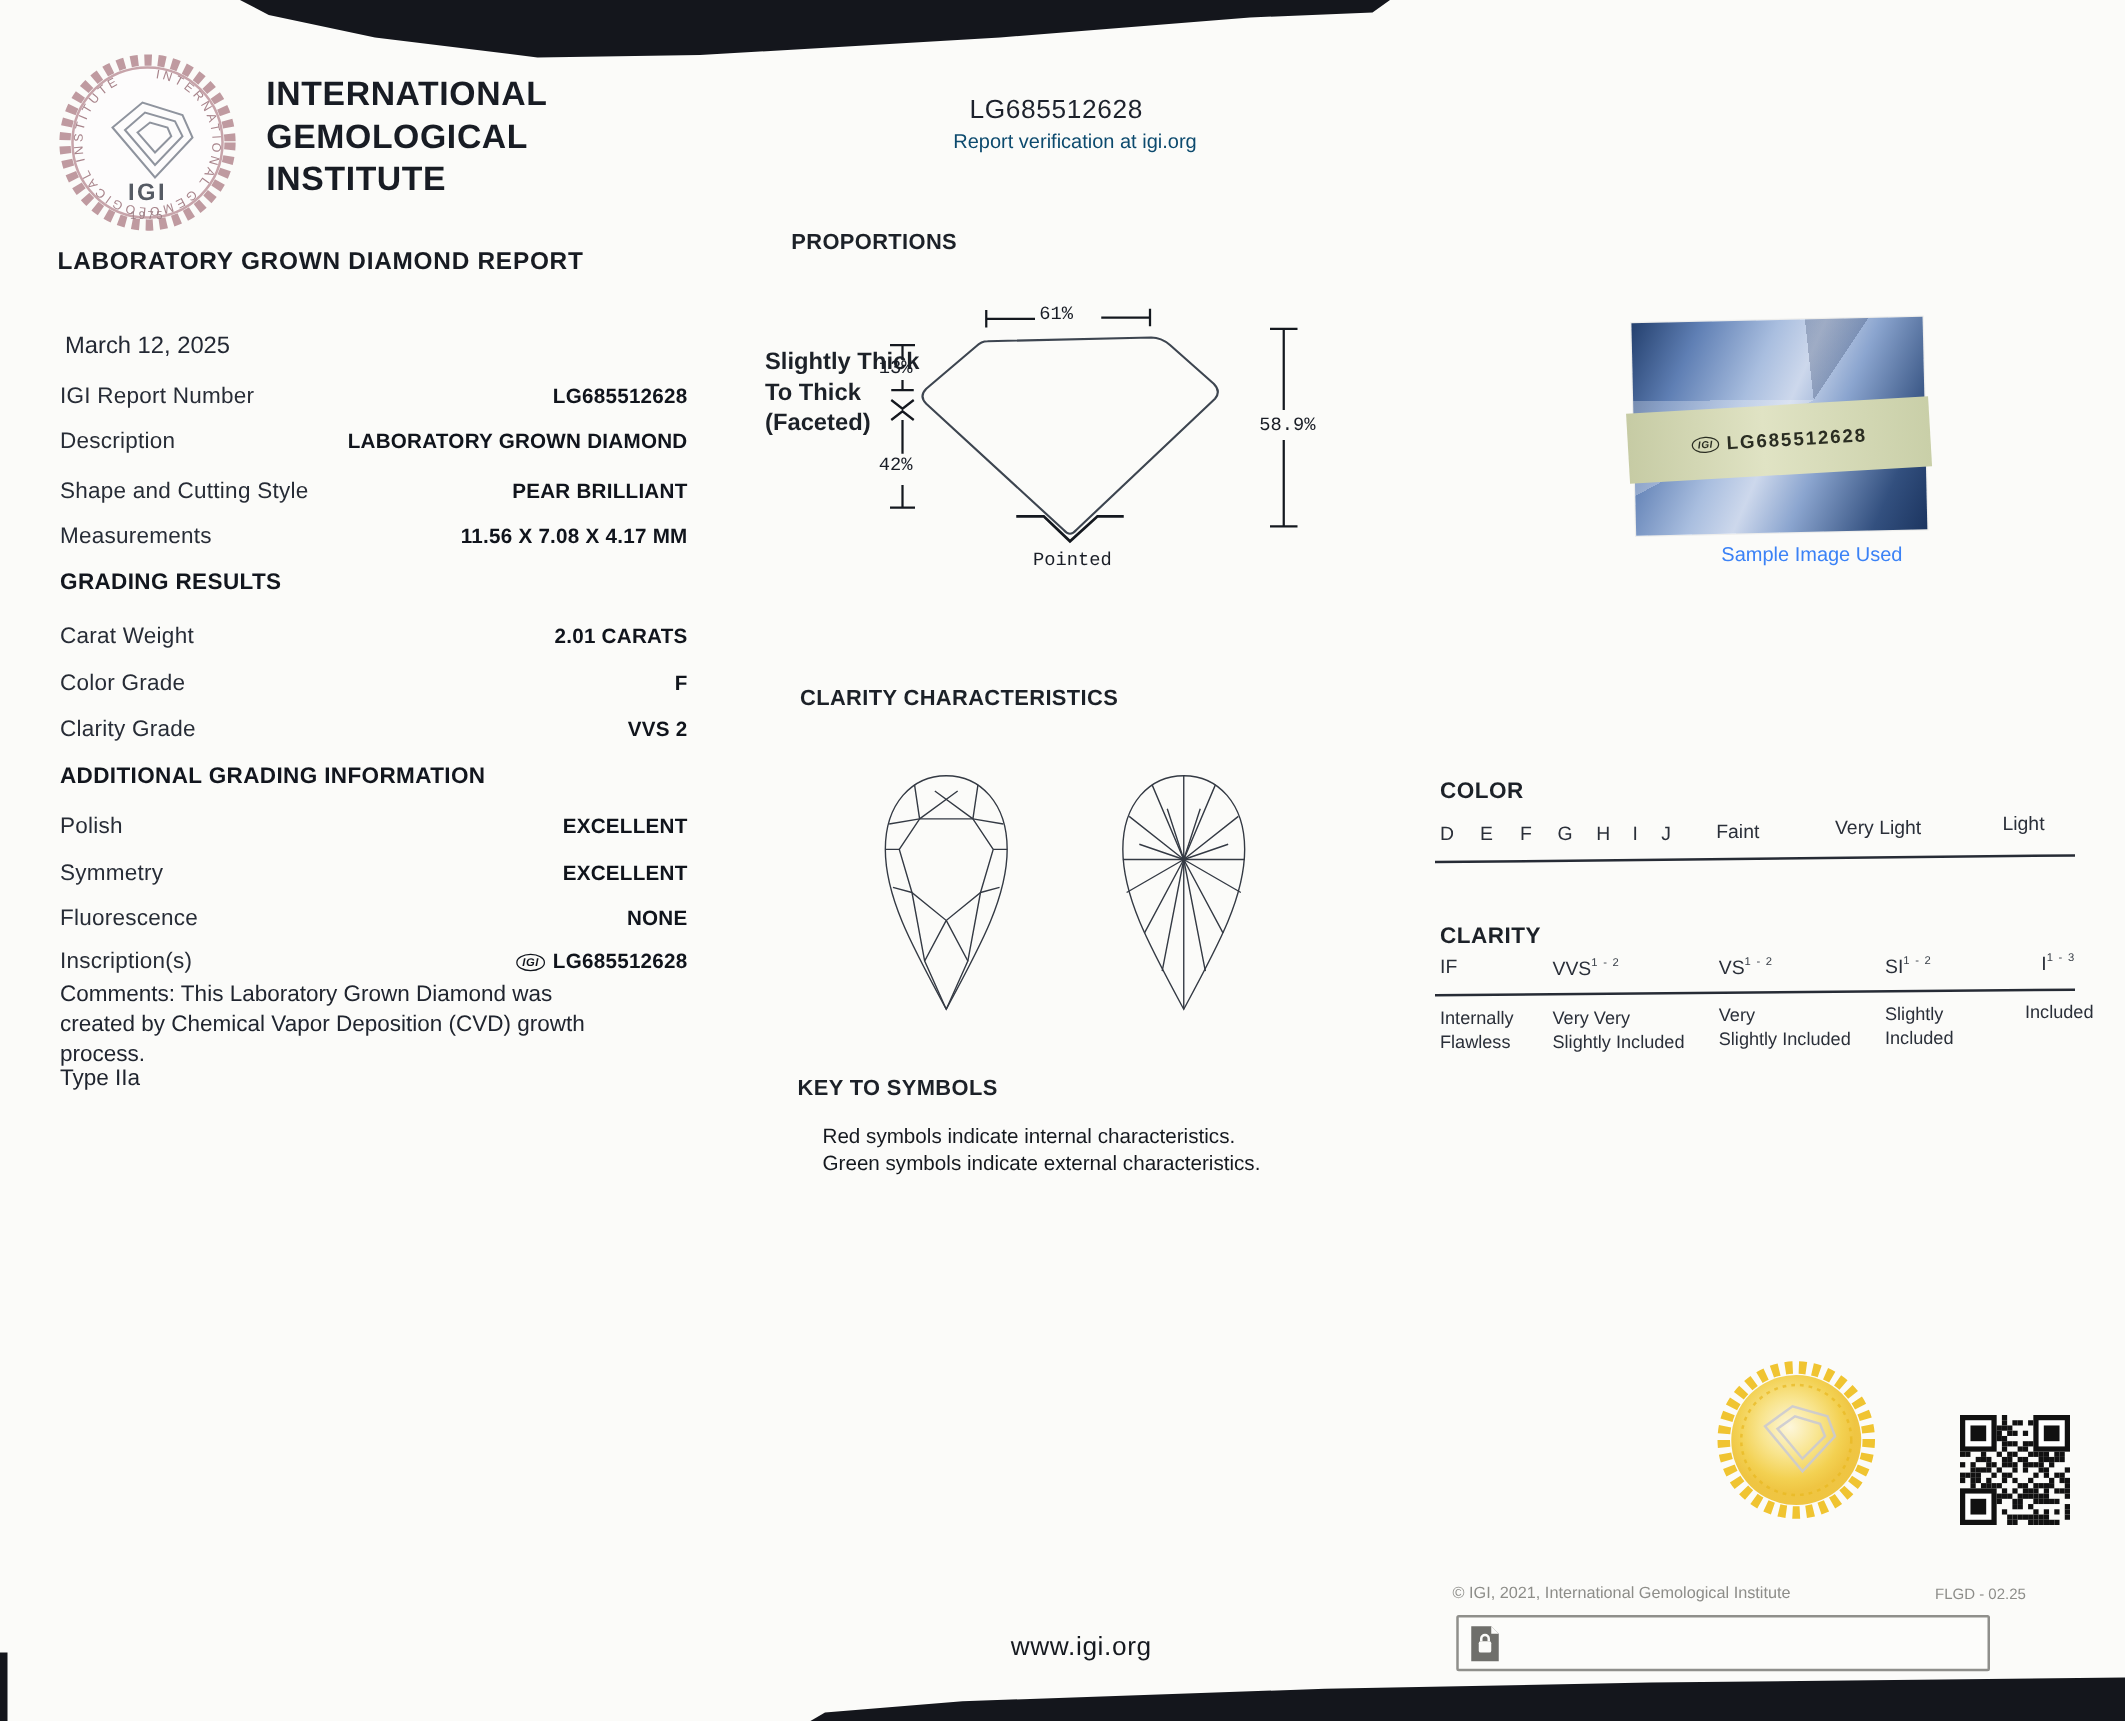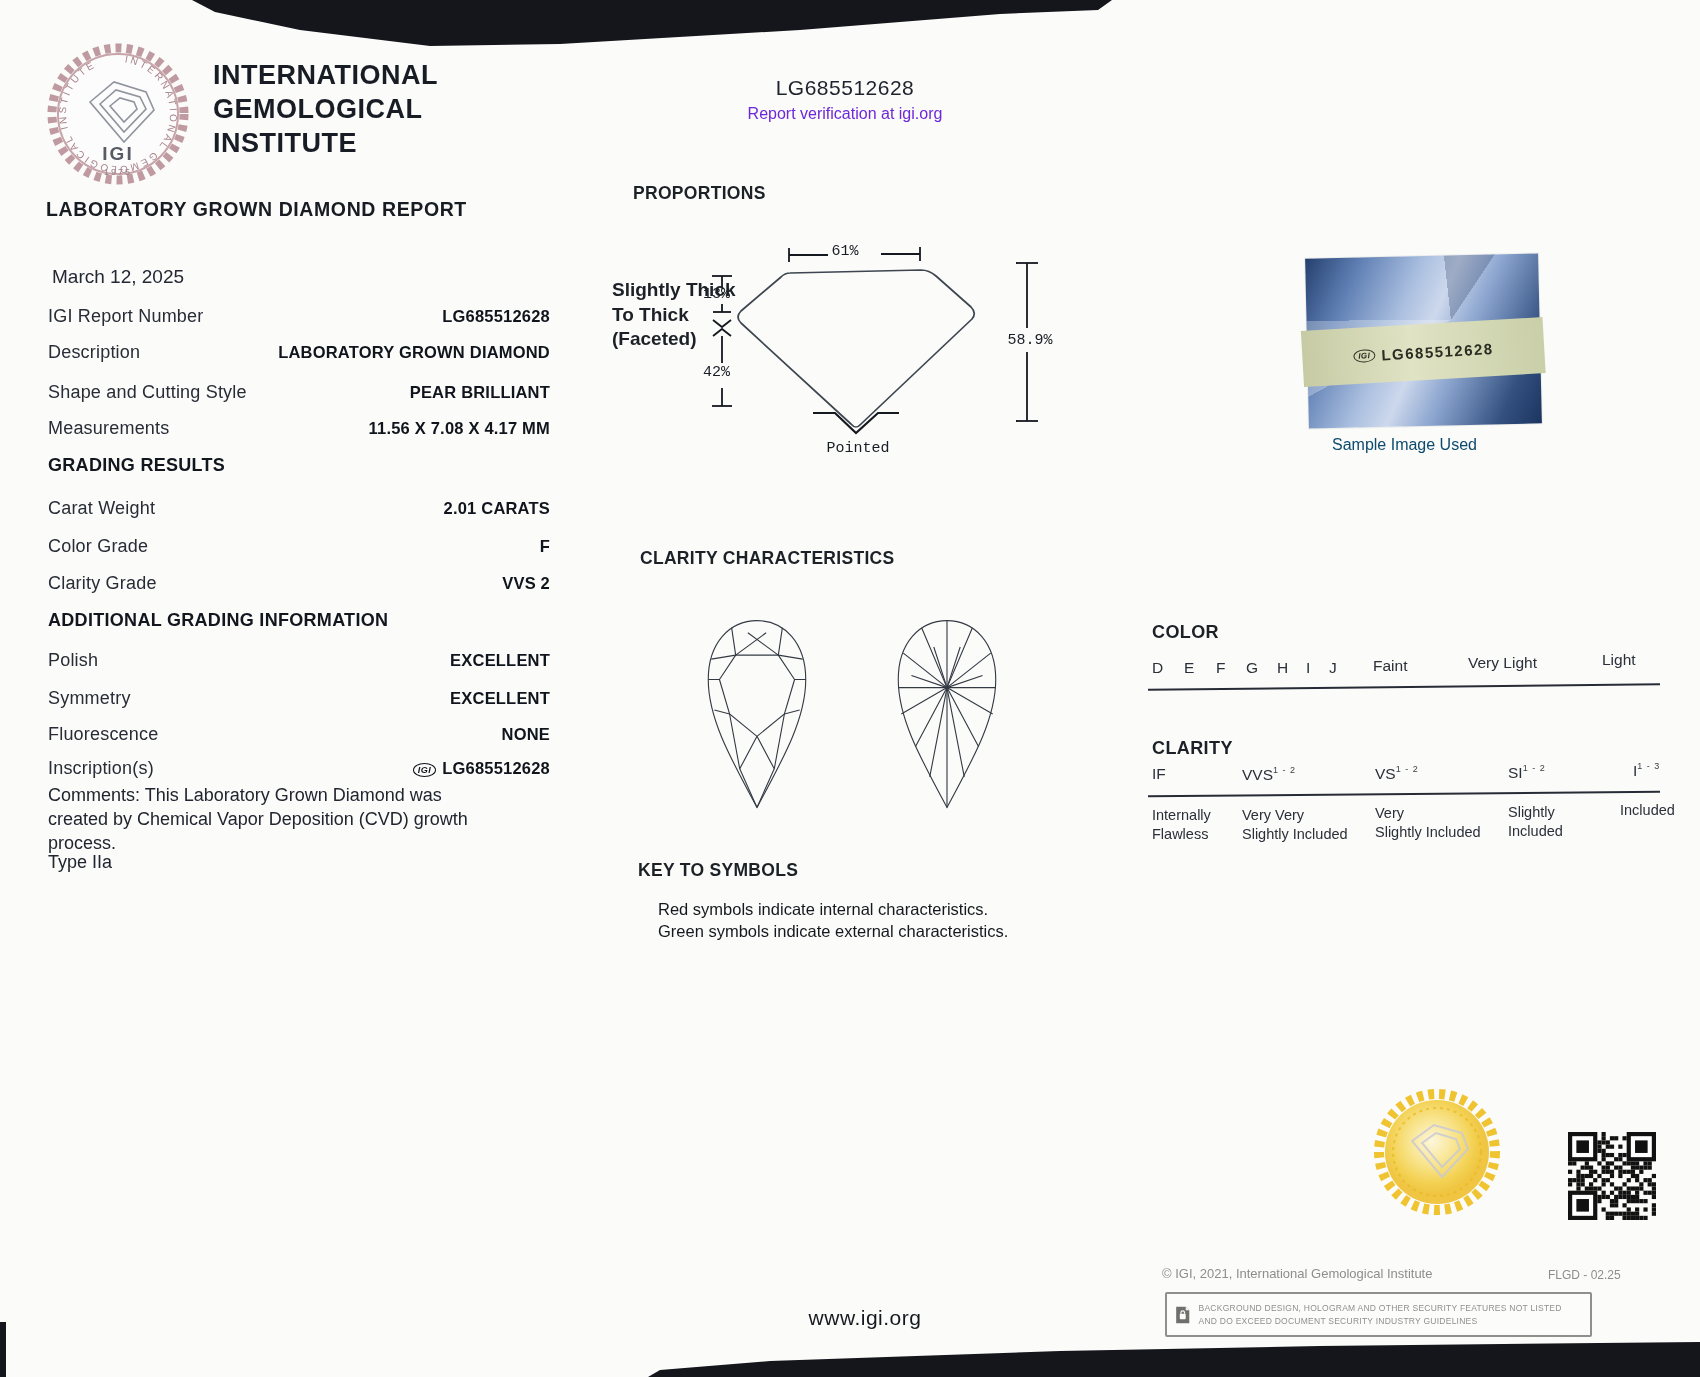--- a/index.html
+++ b/index.html
@@ -14,38 +14,38 @@
   .row{left:48px;width:502px;display:flex;justify-content:space-between;align-items:baseline;}
   .row .lbl{font-size:18px;color:#272c36;letter-spacing:.2px;}
   .row .val{font-size:16.5px;font-weight:700;color:#10141c;text-align:right;letter-spacing:.2px;}
   .sect{left:48px;font-size:18px;font-weight:700;color:#12161e;letter-spacing:.3px;}
   .comments{left:48px;width:470px;font-size:18px;line-height:1.32;white-space:pre-line;color:#20252f;}
   .igi-glyph{display:inline-block;border:1.5px solid currentColor;border-radius:50%;
              font-size:9px;font-weight:700;font-style:italic;padding:1px 4px;margin-right:6px;
              vertical-align:1px;letter-spacing:.5px;}
   
   .center-repno{left:700px;top:76px;width:290px;text-align:center;font-size:21px;color:#1d222c;letter-spacing:.5px;}
-  .center-verify{left:680px;top:105px;width:330px;text-align:center;font-size:16px;color:#6d28d9;}
+  .center-verify{left:695px;top:105px;width:330px;text-align:center;font-size:16px;color:#0c4a6e;}
   .h-prop{left:633px;top:183px;font-size:17.5px;font-weight:700;letter-spacing:.3px;}
   .prop-label{font-size:15px;color:#191d26;font-family:Liberation Mono, monospace;}
   .girdle-label{left:612px;top:278px;font-size:19px;font-weight:600;line-height:1.3;white-space:pre-line;}
   .h-clar{left:640px;top:548px;font-size:17.5px;font-weight:700;letter-spacing:.3px;}
   .h-keys{left:638px;top:860px;font-size:17.5px;font-weight:700;letter-spacing:.3px;}
   .keys-text{left:658px;top:898px;font-size:16.5px;line-height:1.35;color:#15191f;}
   
   .sample{left:1307px;top:256px;width:233px;height:170px;transform:rotate(-1.3deg);
           background:
             conic-gradient(from 205deg at 62% 38%, rgba(255,255,255,0) 0 38deg, rgba(255,255,255,.28) 38deg 66deg, rgba(255,255,255,0) 66deg 150deg, rgba(20,40,80,.25) 150deg 190deg, rgba(255,255,255,0) 190deg),
             linear-gradient(115deg,#24406e 0%,#5f7fb4 18%,#a9bedf 38%,#cdd8ec 50%,#8ba5cf 64%,#33507f 86%,#1c3560 100%);
           box-shadow:0 0 0 1px rgba(0,0,0,.05);}
   .sample-band{position:absolute;left:-2%;top:40%;width:104%;height:33%;transform:rotate(-2deg);
           background:linear-gradient(90deg,#c6cba4,#e0e3c4 45%,#c9cfa8);
           display:flex;align-items:center;justify-content:center;color:#2a2d22;
           font-size:15px;font-weight:600;letter-spacing:1.5px;}
-  .sample-caption{left:1332px;top:436px;width:190px;text-align:left;font-size:16px;color:#0c4a6e;}
+  .sample-caption{left:1332px;top:436px;width:190px;text-align:right;font-size:16px;color:#3b82f6;}
   
   .scale-h{font-size:18px;font-weight:700;letter-spacing:.4px;}
   .scale-item{font-size:15.5px;color:#2a2f39;}
   .scale-rule{height:2px;background:#262b35;}
   .sup{font-size:9px;vertical-align:7px;letter-spacing:1px;color:#3a4049;}
   .desc{font-size:14.5px;line-height:1.32;white-space:pre-line;color:#2a2f39;}
   
   .copyright{left:1162px;top:1266px;font-size:13px;color:#8d8d89;}
   .formcode{left:1548px;top:1268px;font-size:12px;color:#8d8d89;}
   .sec-box{left:1165px;top:1292px;width:427px;height:45px;border:2px solid #8f8f8b;border-radius:2px;
@@ -455,17 +455,16 @@
 <div class="abs formcode">FLGD - 02.25</div>
 
 <div class="abs sec-box">
   <svg width="26" height="30" viewBox="0 0 26 30">
     <path d="M2,1 L18,1 L24,7 L24,29 L2,29 Z" fill="#6f6f6b"></path>
     <path d="M18,1 L18,7 L24,7 Z" fill="#fbfbf9"></path>
     <rect x="8" y="13" width="10" height="9" rx="1.5" fill="#fbfbf9"></rect>
     <path d="M10,13 v-2 a3,3 0 0,1 6,0 v2" fill="none" stroke="#fbfbf9" stroke-width="2"></path>
   </svg>
   <div class="sec-text">
-    <div>BACKGROUND DESIGN, HOLOGRAM AND OTHER SECURITY FEATURES NOT LISTED AND DO EXCEED DOCUMENT SECURITY INDUSTRY GUIDELINES</div>
   </div>
 </div>
 
 <div class="abs website">www.igi.org</div>
 
 </body></html>

